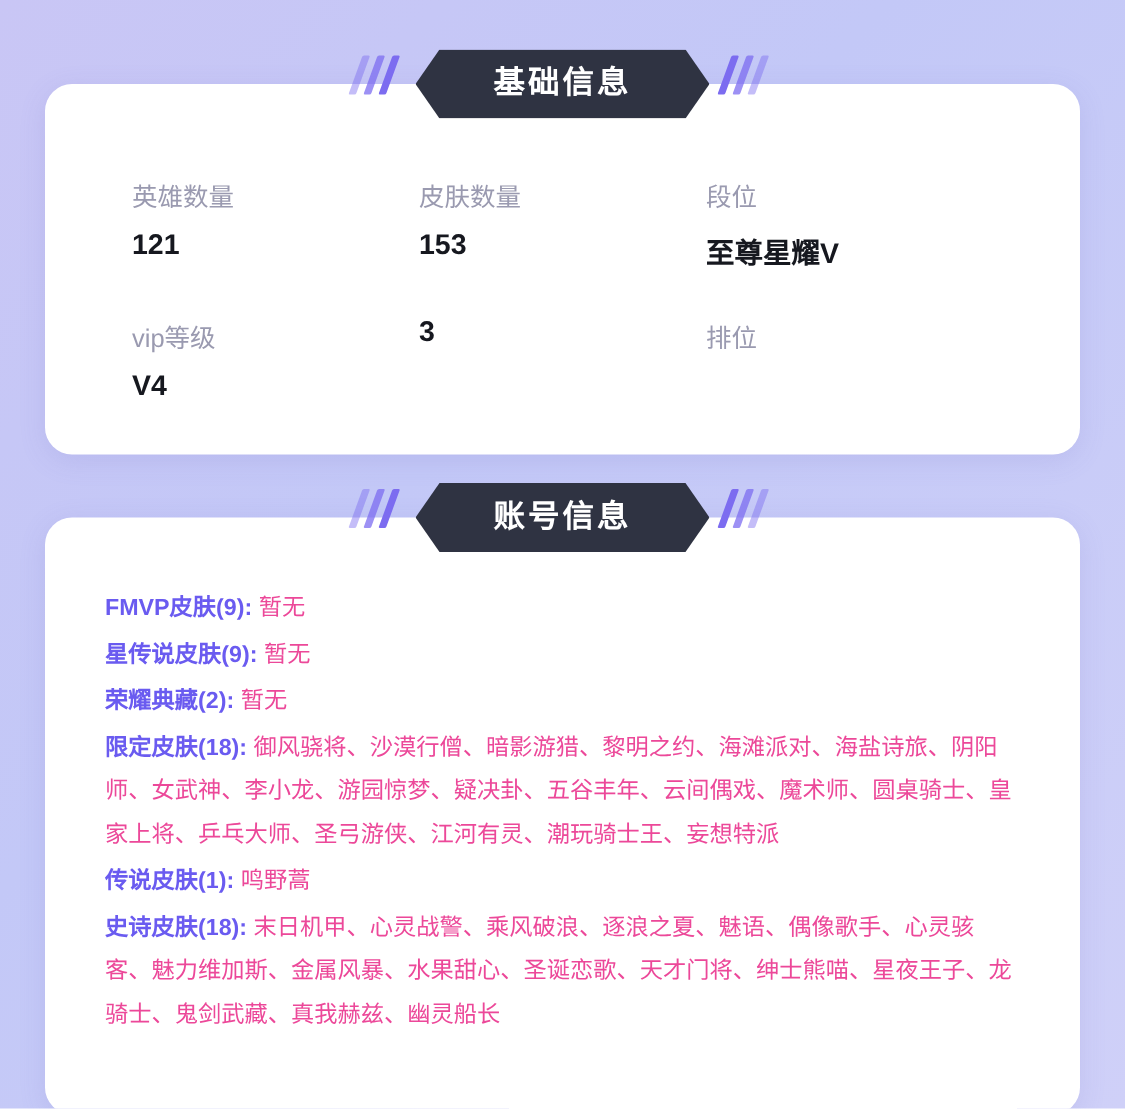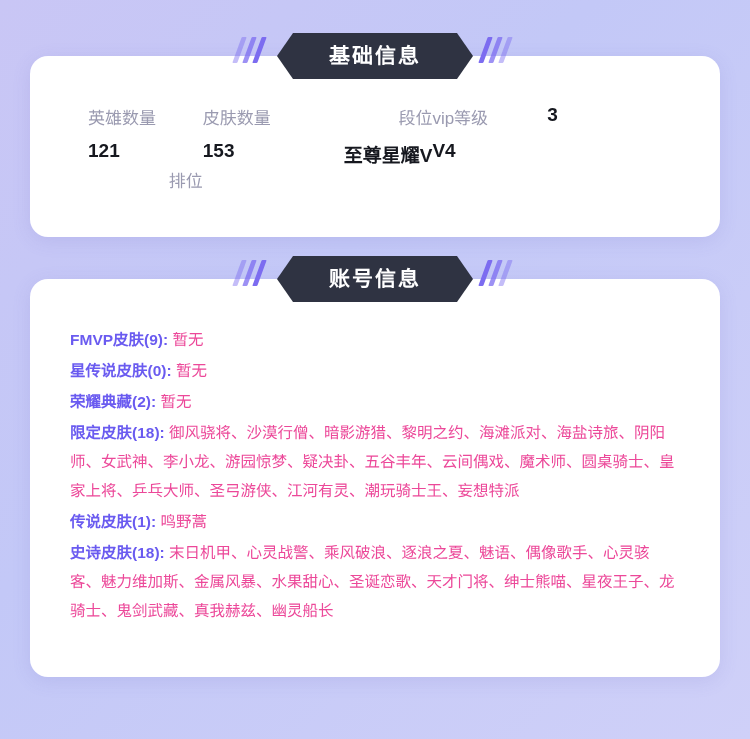--- a/index.html
+++ b/index.html
@@ -70,24 +70,26 @@
   .banner-deco.right span:nth-child(1) { left: 0px; opacity: 1; }
   .banner-deco.right span:nth-child(2) { left: 10px; opacity: .75; }
   .banner-deco.right span:nth-child(3) { left: 20px; opacity: .45; }
 
   
   .basic-body {
     padding: 48px 58px 34px 58px;
   }
   .stat-grid {
     display: grid;
-    grid-template-columns: 1fr 1fr 1fr 1fr 1fr;
+    grid-template-columns: 1fr 1fr 1fr;
+    row-gap: 30px;
+    margin-top: 13px;
   }
   .stat-cell { }
-  .stat-cell.right { text-align: right; }
+  .stat-cell.right { text-align: left; }
   .stat-label {
     color: #9a9ab0;
     font-size: 17px;
     margin-bottom: 11px;
   }
   .stat-value {
     color: #16181f;
     font-size: 19px;
     font-weight: bold;
   }
@@ -186,21 +188,21 @@
     </div>
 
     <div class="account-body">
 
       <div class="info-row">
         <span class="info-key">FMVP皮肤(9):</span>
         <span class="info-val">暂无</span>
       </div>
 
       <div class="info-row">
-        <span class="info-key">星传说皮肤(0):</span>
+        <span class="info-key">星传说皮肤(9):</span>
         <span class="info-val">暂无</span>
       </div>
 
       <div class="info-row">
         <span class="info-key">荣耀典藏(2):</span>
         <span class="info-val">暂无</span>
       </div>
 
       <div class="info-row">
         <span class="info-key">限定皮肤(18):</span>

